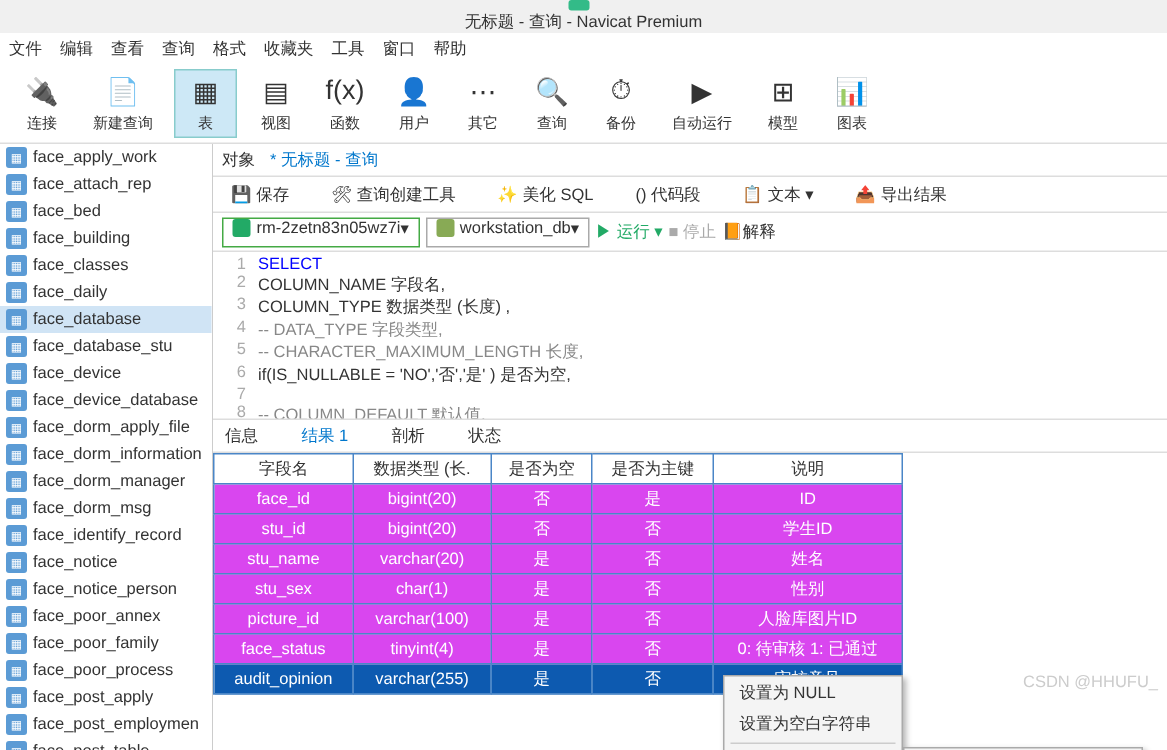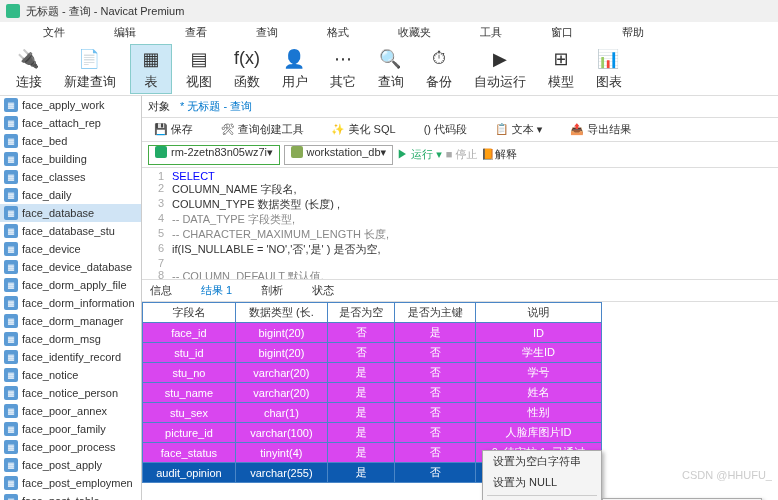--- a/index.html
+++ b/index.html
@@ -1,25 +1,25 @@
 <!DOCTYPE html>
 <html><head>
 <meta charset="utf-8">
 <style>
 * { box-sizing: border-box; margin: 0; padding: 0; font-family: "Microsoft YaHei", Arial, sans-serif; font-size: 11px; }
 body { background: #fff; color: #333; width: 778px; height: 500px; overflow: hidden; }
-.titlebar { height: 22px; background: #f0f0f0; display: flex; align-items: center; padding: 0 6px; }
+.titlebar { height: 22px; background: #f0f0f0; display: flex; align-items: center; padding: 0 6px; flex-direction: column; }
 .titlebar .icon { width: 14px; height: 14px; background: #3b8; border-radius: 2px; margin-right: 6px; }
 .menubar { height: 20px; background: #fff; display: flex; align-items: center; padding: 0 6px; gap: 12px; }
-.menubar span { cursor: default; margin-left: 37px; }
+.menubar span { cursor: default; }
 .toolbar { height: 54px; background: #fff; display: flex; align-items: center; padding: 0 8px; gap: 6px; border-bottom: 1px solid #ddd; }
 .tool { display: flex; flex-direction: column; align-items: center; gap: 2px; padding: 2px 8px; cursor: pointer; }
 .tool.active { background: #cde8f6; border: 1px solid #8cc; }
 .tool .ticon { width: 24px; height: 24px; display: flex; align-items: center; justify-content: center; font-size: 18px; }
-.tool .tlabel { font-size: 13px; }
+.tool .tlabel { font-size: 10px; }
 .main { display: flex; height: calc(100% - 96px); }
 .sidebar { width: 142px; border-right: 1px solid #ccc; overflow-y: auto; background: #fff; }
 .sidebar-item { display: flex; align-items: center; height: 18px; padding: 0 4px; cursor: pointer; white-space: nowrap; }
 .sidebar-item.sel { background: #d0e4f5; }
 .sidebar-item .ticon { width: 14px; height: 14px; margin-right: 4px; background: #5b9bd5; border-radius: 2px; display: inline-flex; align-items: center; justify-content: center; color: #fff; font-size: 8px; }
 .content { flex: 1; display: flex; flex-direction: column; }
 .tabs { height: 22px; display: flex; align-items: center; padding: 0 6px; gap: 10px; border-bottom: 1px solid #ddd; }
 .tabs span { cursor: pointer; }
 .subtoolbar { height: 24px; display: flex; align-items: center; padding: 0 6px; gap: 16px; border-bottom: 1px solid #ddd; }
 .subtoolbar .btn { padding: 1px 6px; cursor: pointer; }
@@ -291,27 +291,20 @@
               <td>ID</td>
             </tr>
             <tr class="">
               <td>stu_id</td>
               <td>bigint(20)</td>
               <td>否</td>
               <td>否</td>
               <td>学生ID</td>
             </tr>
             <tr class="">
-              <td>stu_no</td>
-              <td>varchar(20)</td>
-              <td>是</td>
-              <td>否</td>
-              <td>学号</td>
-            </tr>
-            <tr class="">
               <td>stu_name</td>
               <td>varchar(20)</td>
               <td>是</td>
               <td>否</td>
               <td>姓名</td>
             </tr>
             <tr class="">
               <td>stu_sex</td>
               <td>char(1)</td>
               <td>是</td>
@@ -335,22 +328,22 @@
             <tr class="selrow">
               <td>audit_opinion</td>
               <td>varchar(255)</td>
               <td>是</td>
               <td>否</td>
               <td>审核意见</td>
             </tr>
           </tbody>
         </table>
       <div class="ctxmenu ctx1" id="ctx1">
+          <div class="item">设置为 NULL</div>
           <div class="item">设置为空白字符串</div>
-          <div class="item">设置为 NULL</div>
           <div class="sep"></div>
           <div class="item">删除记录</div>
         </div>
       <div class="ctxmenu ctx2" id="ctx2">
           <div class="item">Insert 语句</div>
         </div>
       <div class="watermark">CSDN @HHUFU_</div>
     </div>
   </div>
 </div>

